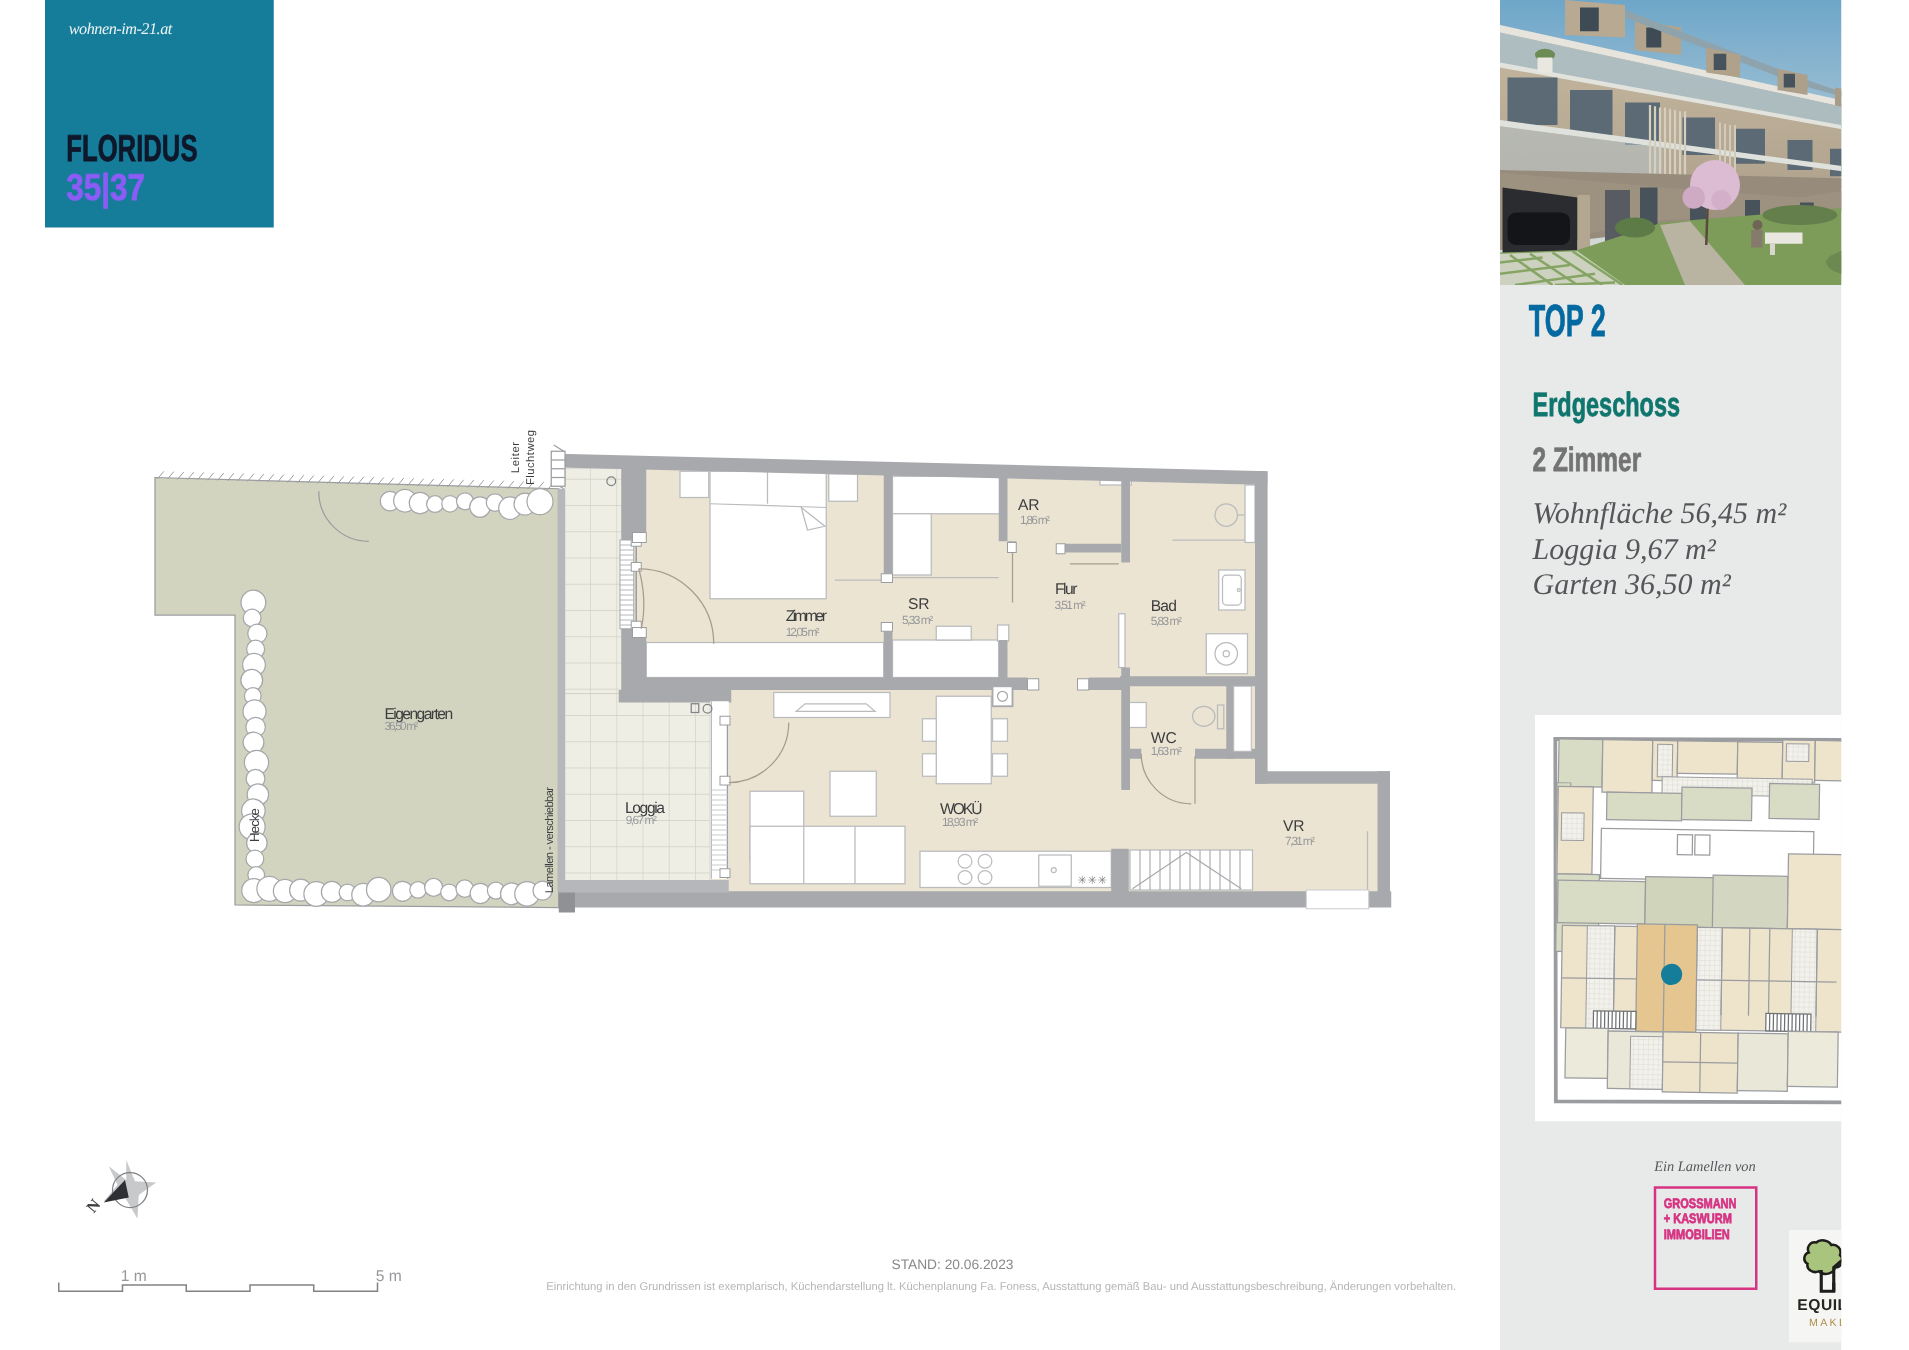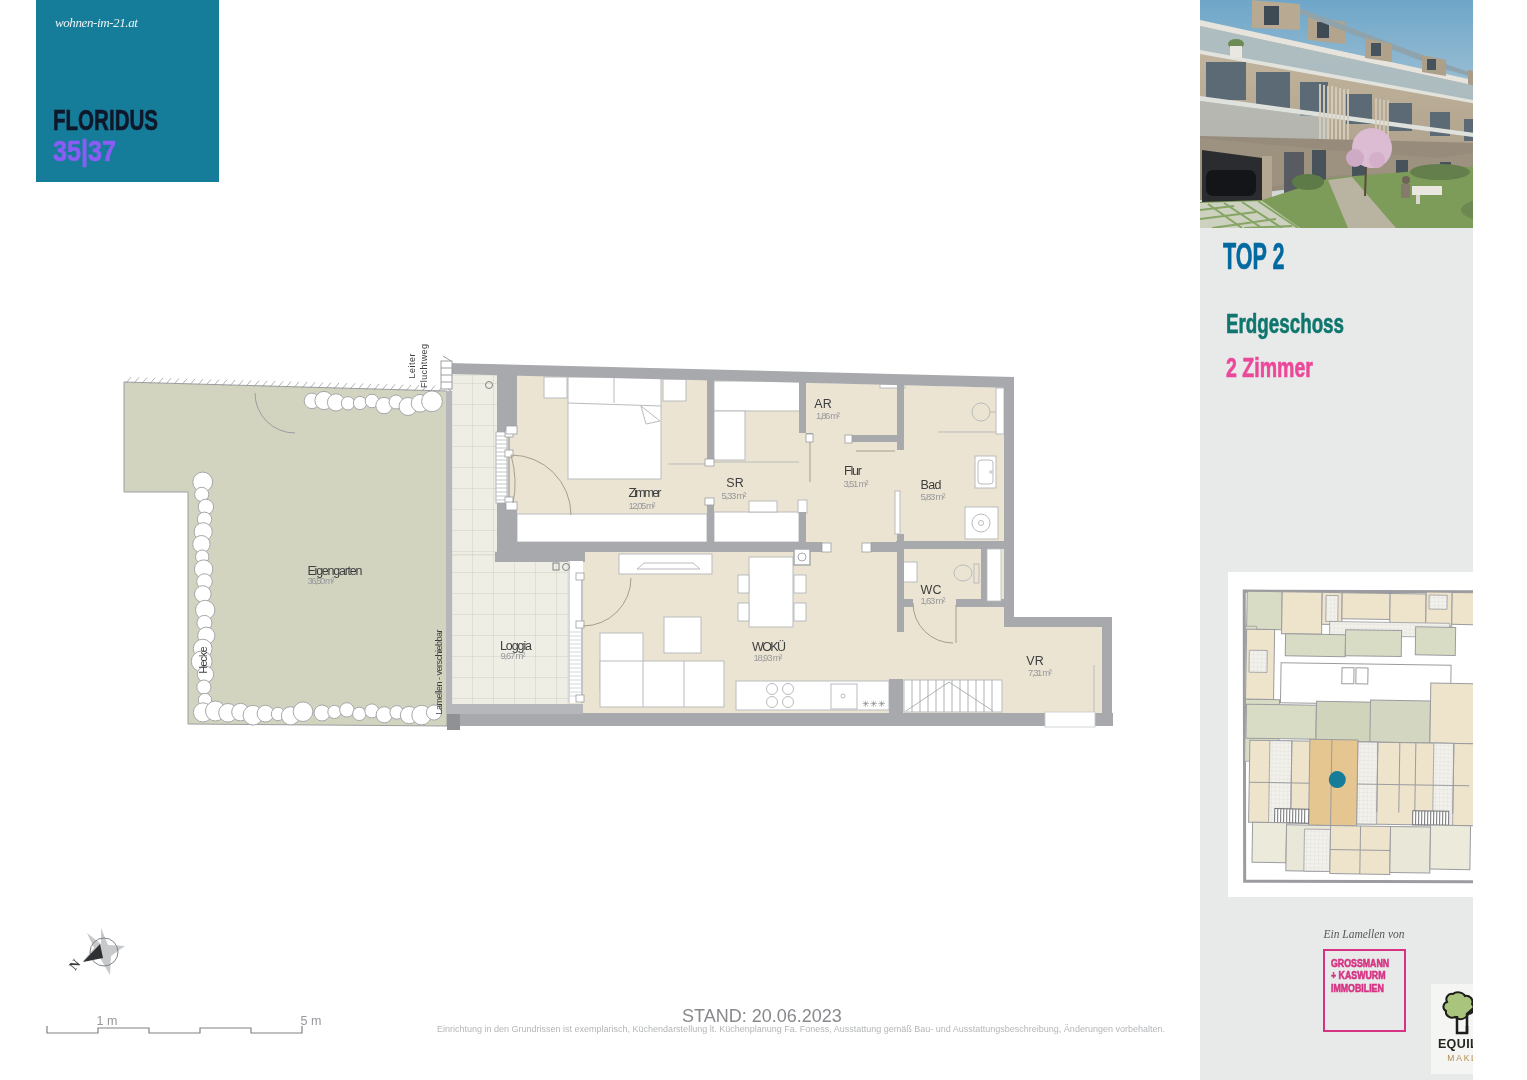--- a/index.html
+++ b/index.html
@@ -150,22 +150,23 @@
     <rect x="298" y="170" width="6" height="15" fill="#96604e"></rect>
     <circle cx="301" cy="167" r="3" fill="#8d7c6a"></circle>
   </svg>
 
   <div class="abs" style="left:1200px;top:228px;width:327px;height:852px;background:#e8e9e9;"></div>
 
   <div class="abs" style="left:1223px;top:236px;color:#0369a1;font-size:36px;"><span class="cond" style="transform:scaleX(0.6);">TOP 2</span></div>
 
   <div class="abs" style="left:1226px;top:309px;color:#0f766e;font-size:27px;"><span class="cond" style="transform:scaleX(0.696);">Erdgeschoss</span></div>
 
-  <div class="abs" style="left:1226px;top:353px;color:#ec4899;font-size:27px;"><span class="cond" style="transform:scaleX(0.724);">2 Zimmer</span></div>
-
+  <div class="abs" style="left:1226px;top:353px;color:#737373;font-size:27px;"><span class="cond" style="transform:scaleX(0.724);">2 Zimmer</span></div>
+
+  <div class="abs" style="left:1226px;top:397px;color:#55565a;font-family:'Liberation Serif',serif;font-style:italic;font-size:24px;line-height:28.7px;">Wohnfläche 56,45 m²<br>Loggia 9,67 m²<br>Garten 36,50 m²</div>
 
   <div class="abs" style="left:1228px;top:572px;width:272px;height:325px;background:#ffffff;"></div>
 
   <svg class="abs" style="left:1228px;top:572px;" width="272" height="325" viewBox="0 0 272 325">
     <defs>
       <pattern id="dots" width="4" height="4" patternUnits="userSpaceOnUse">
         <rect width="4" height="4" fill="#f2f1ec"></rect>
         <path d="M4 0H0V4" fill="none" stroke="#d9d8d0" stroke-width="0.7"></path>
       </pattern>
     </defs>
@@ -698,17 +699,17 @@
         <rect x="54" y="27" width="5" height="5"></rect>
       <rect x="47" y="34" width="5" height="5"></rect>
         <rect x="54" y="34" width="5" height="5"></rect>
     </g>
 
     <text x="45" y="64" font-size="12.5" font-weight="bold" fill="#26261f" text-anchor="middle" font-family="Liberation Sans,sans-serif" letter-spacing="0.4">EQUILIBRIA</text>
 
     <text x="45" y="77" font-size="8.5" fill="#b08c49" text-anchor="middle" font-family="Liberation Sans,sans-serif" letter-spacing="1.8">MAKLEREI</text>
   </svg>
 
-  <div class="abs" style="left:462px;top:1006px;width:600px;text-align:center;color:#87898c;font-size:18px;">STAND: 20.06.2023</div>
+  <div class="abs" style="left:462px;top:1006px;width:600px;text-align:center;color:#87898c;font-size:11px;">STAND: 20.06.2023</div>
 
   <div class="abs" style="left:437px;top:1024px;width:760px;text-align:left;color:#b4b6b8;font-size:9px;white-space:nowrap;">Einrichtung in den Grundrissen ist exemplarisch, Küchendarstellung lt. Küchenplanung Fa. Foness, Ausstattung gemäß Bau- und Ausstattungsbeschreibung, Änderungen vorbehalten.</div>
 
 </div>
 
 </body></html>

